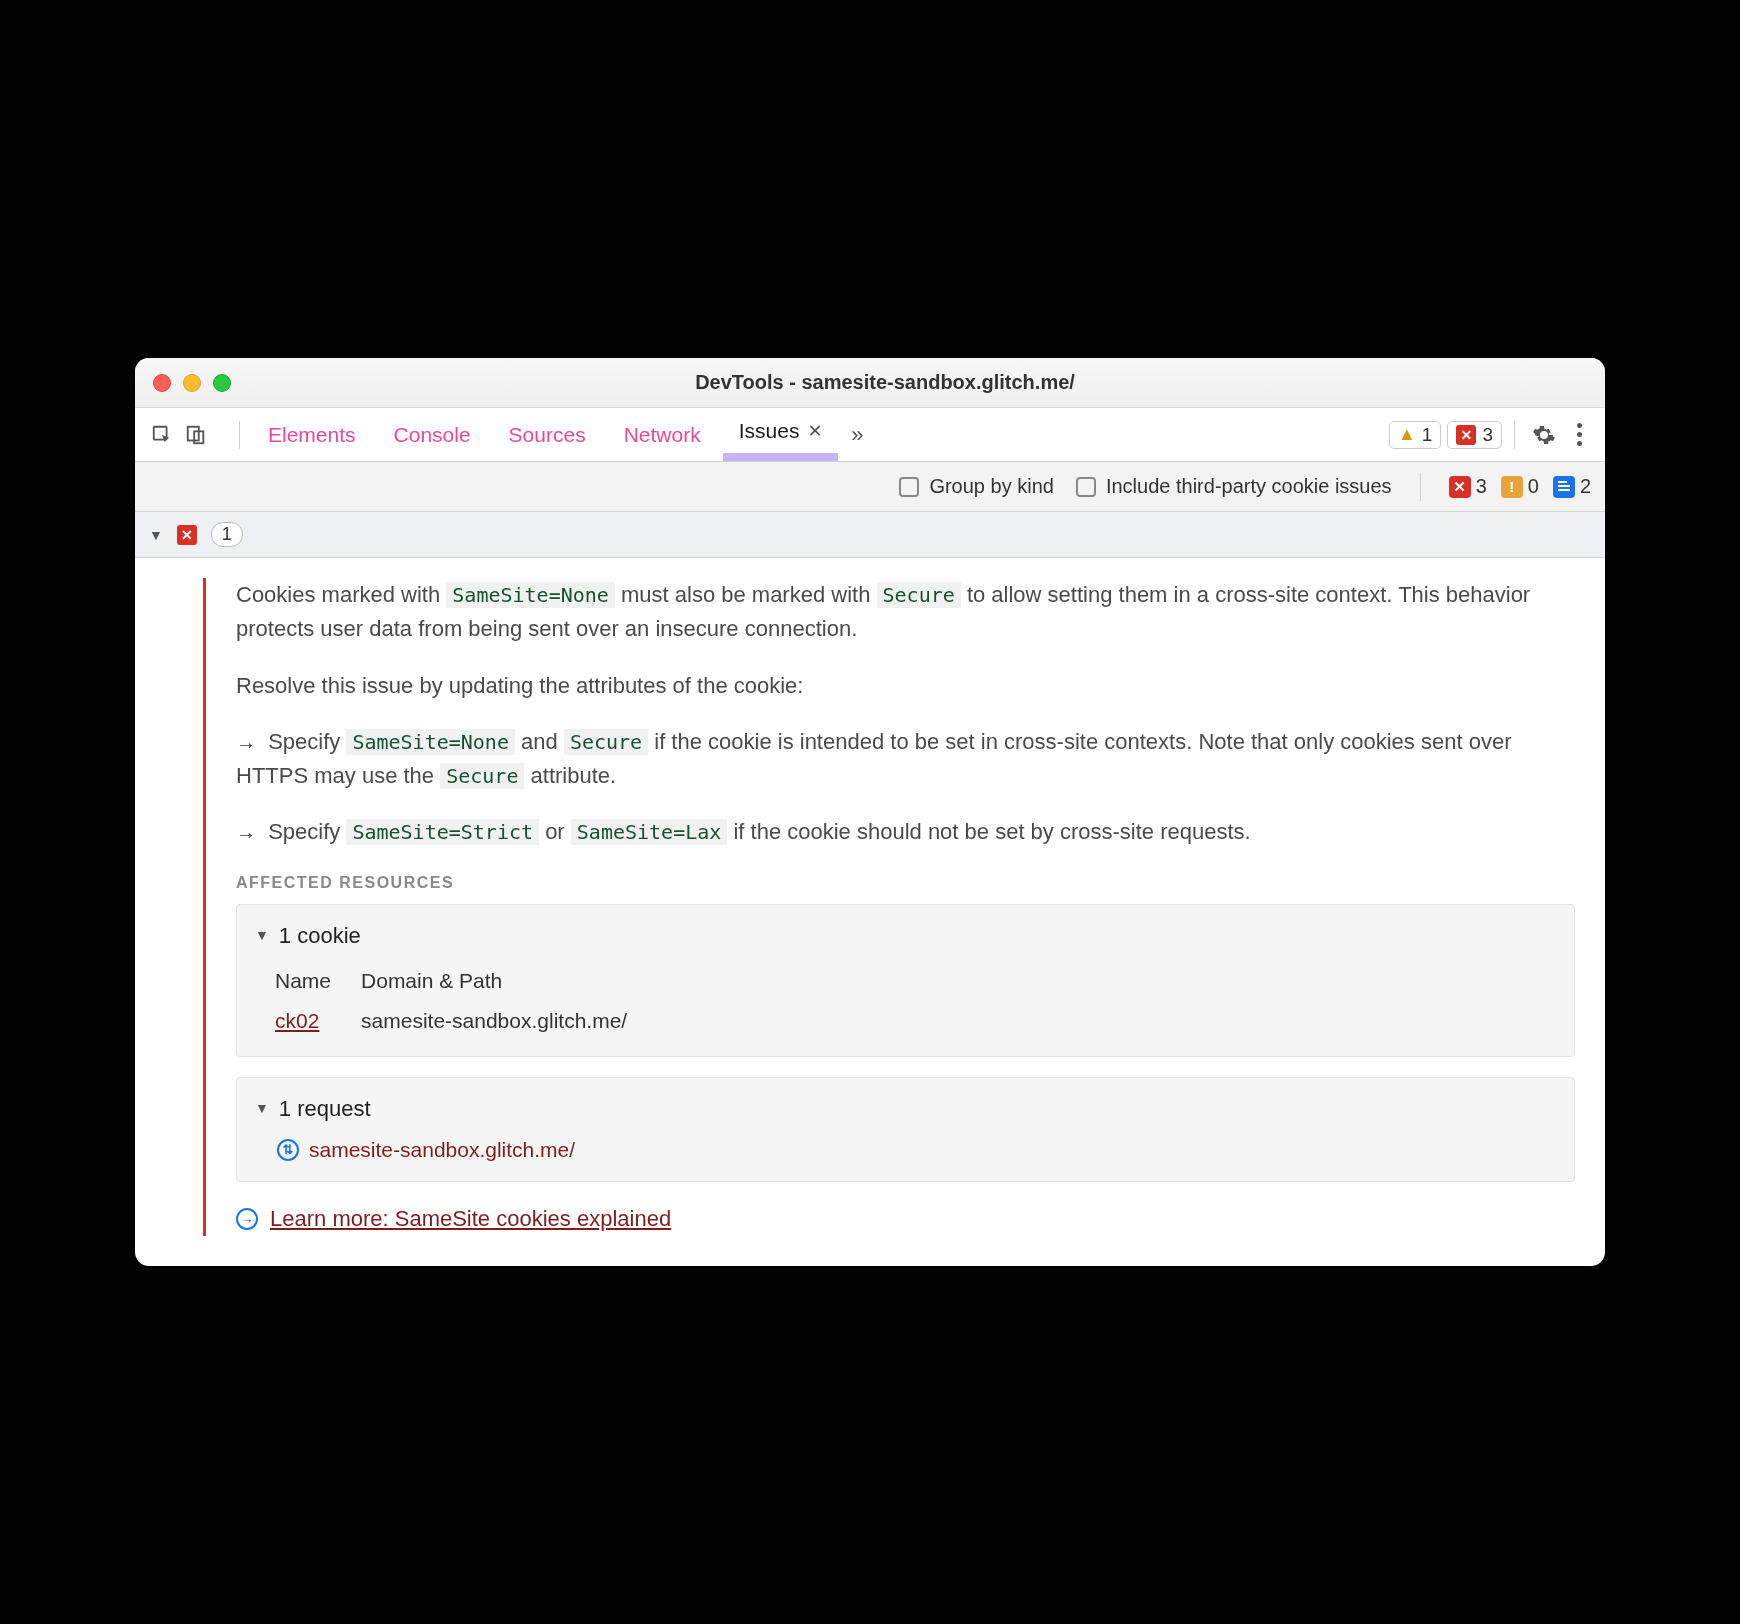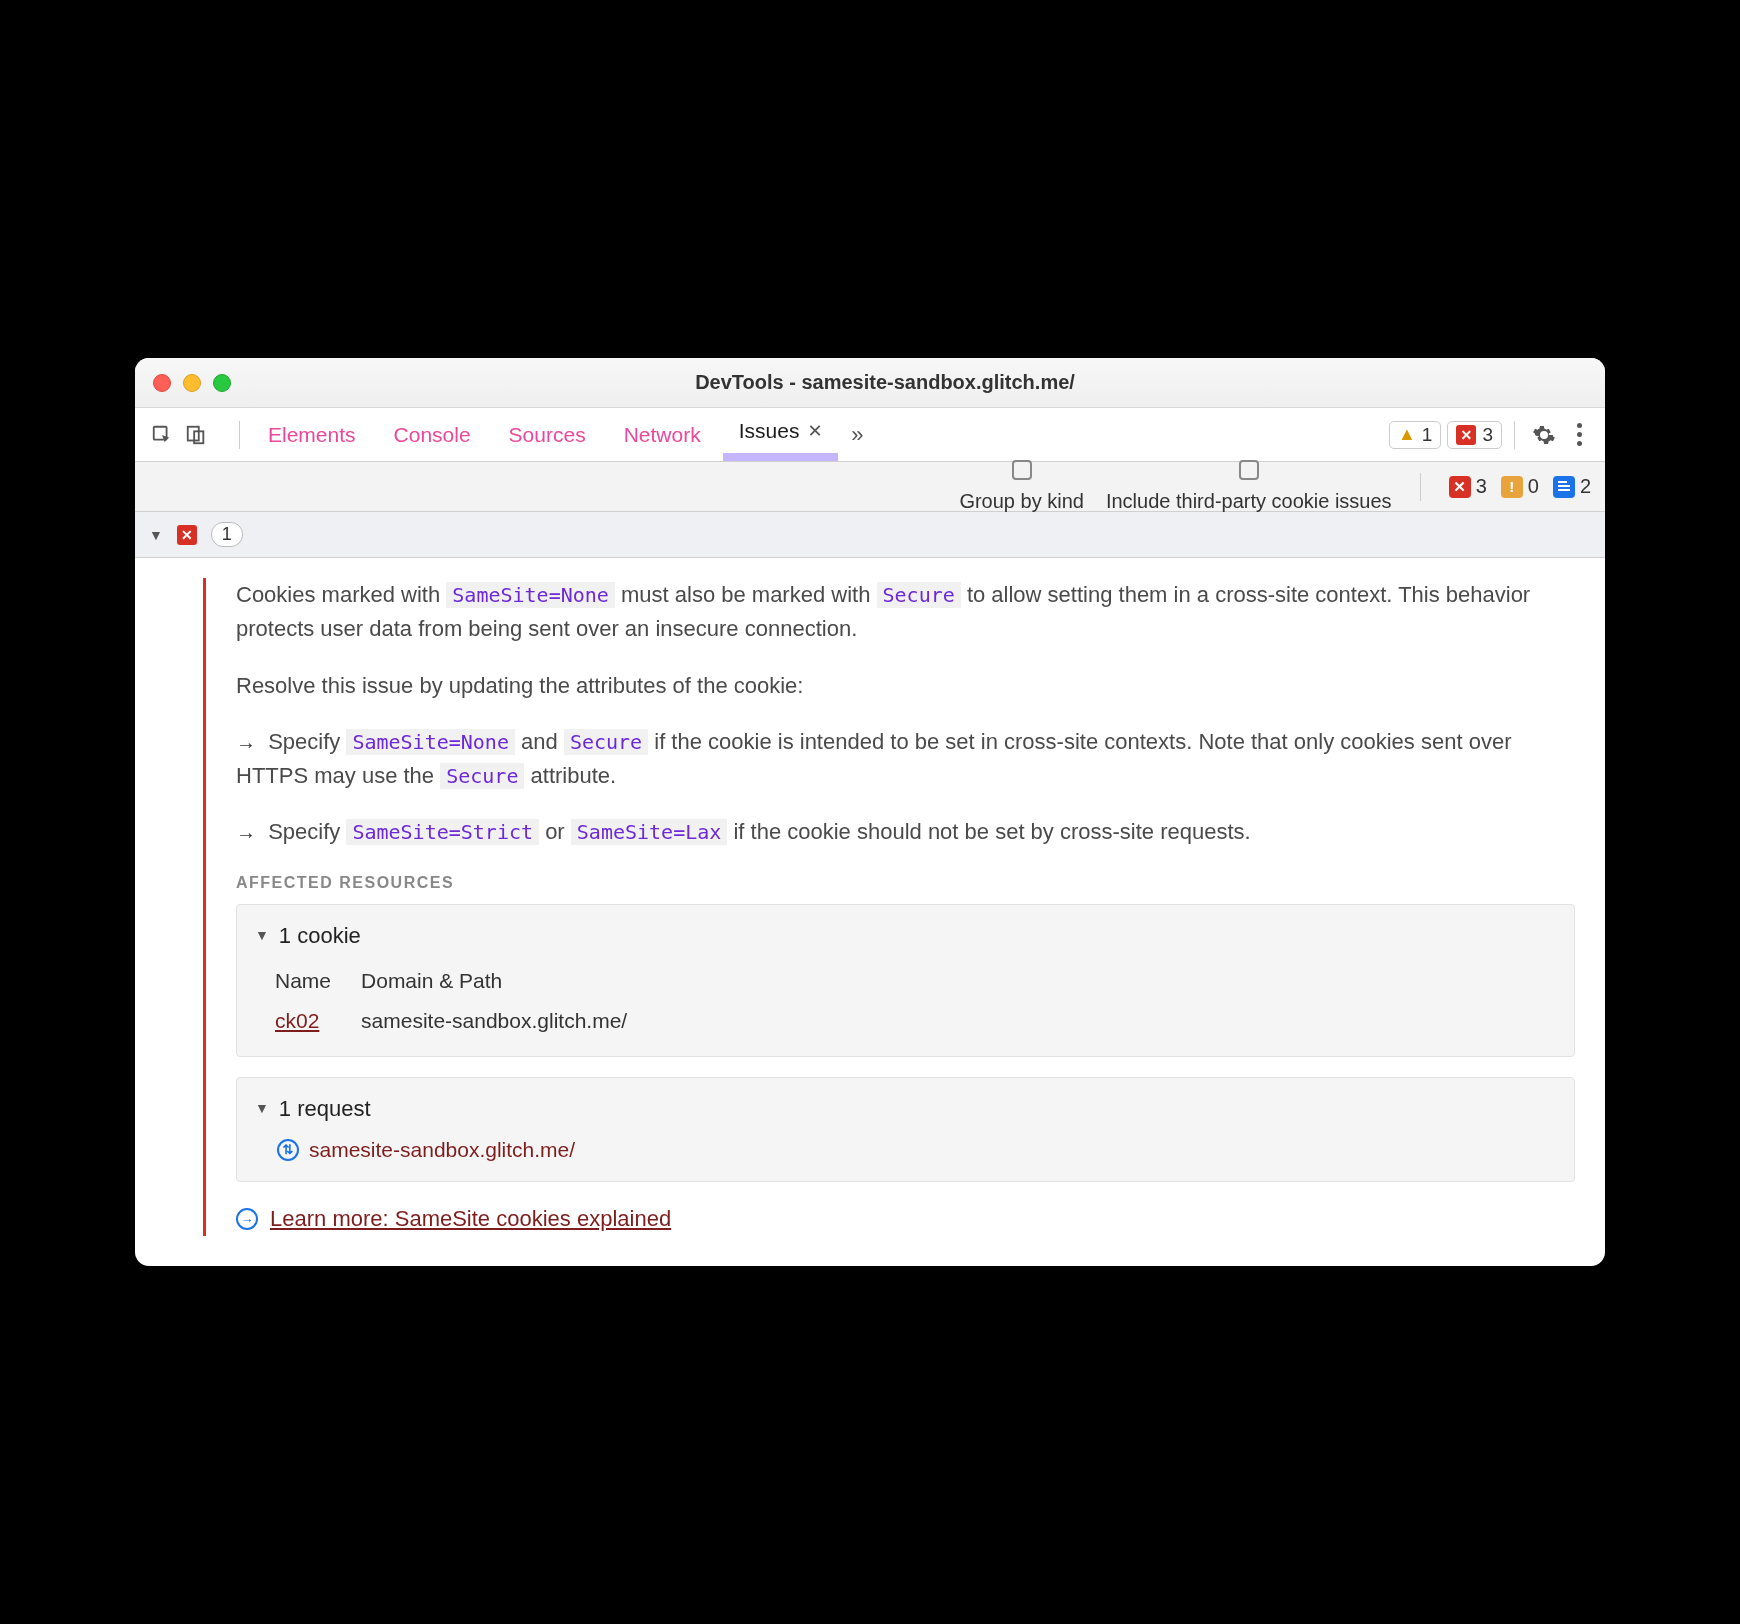--- a/index.html
+++ b/index.html
@@ -60,21 +60,21 @@
   .ico-err::before{content:"✕";}
   .gear { width:34px;height:34px; display:flex;align-items:center;justify-content:center; color:#555; font-size:24px;}
   .kebab { width:24px; display:flex; flex-direction:column; gap:4px; align-items:center; justify-content:center;}
   .kebab span{width:5px;height:5px;background:#555;border-radius:50%;}
   .filters {
     height:50px; background:#f3f3f3; border-bottom:1px solid #d0d0d0;
     display:flex; align-items:center; padding:0 14px; gap:22px;
     font-size:20px; color:#333;
   }
   .filters .spacer{flex:1;}
-  .chk { display:flex; align-items:center; gap:10px; cursor:pointer;flex-direction:column;}
+  .chk { display:flex; align-items:center; gap:10px; cursor:pointer;}
   .chk .box { width:20px;height:20px;border:2px solid #888;border-radius:4px;}
   .fbadges { display:flex; gap:14px; align-items:center; font-size:20px;}
   .fb { display:flex; align-items:center; gap:5px;}
   .fb .sq { width:22px;height:22px;border-radius:4px;display:inline-flex;align-items:center;justify-content:center;color:#fff;font-weight:bold;font-size:15px;}
   .sq.err{background:#d93025;} .sq.err::before{content:"✕";}
   .sq.warn{background:#e8a33d;} .sq.warn::before{content:"!";}
   .sq.info{background:#1a73e8; position:relative;}
   .sq.info::before{content:"";position:absolute;left:5px;top:5px;width:9px;height:2px;background:#fff;}
   .sq.info::after{content:"";position:absolute;left:5px;top:9px;width:12px;height:2px;background:#fff; box-shadow:0 4px 0 #fff;}
   .issue-head {
@@ -85,21 +85,21 @@
   .count-pill { border:1px solid #bbb; border-radius:12px; padding:1px 10px; font-size:18px; background:#fff; color:#333;}
   .issue-title { font-size:23px; font-weight:700; color:#2a2a2a;}
   .issue-body {
     display:flex; padding: 20px 30px 30px 28px; gap:30px;
   }
   .redbar { width:3px; background:#d93025; align-self:stretch; margin-left:40px;}
   .content { flex:1; color:#4a4a4a; font-size:22px; line-height:1.55;}
   .content p { margin-bottom:22px;}
   code.inline {
     font-family: ui-monospace, Menlo, monospace;
-    background:#f1f1f1; padding:1px 6px; font-size:20px; color:#6d28d9;
+    background:#f1f1f1; padding:1px 6px; font-size:20px; color:#14532d;
   }
   .arrow { font-size:20px; margin-right:6px; color:#333;}
   .aff-label { font-size:16px; letter-spacing:1.5px; color:#888; font-weight:700; margin:18px 0 8px;}
   .resbox {
     background:#f5f5f5; border:1px solid #e2e2e2; border-radius:4px;
     margin-bottom:20px; padding:14px 18px; font-size:21px; color:#333;
   }
   .resbox .rh { display:flex; align-items:center; gap:10px; font-size:22px; color:#222; margin-bottom:8px;}
   .resbox table { margin-left:20px; border-collapse:collapse; font-size:21px;}
   .resbox th { text-align:left; font-weight:400; color:#333; padding:4px 30px 4px 0;margin-top:12px;}

